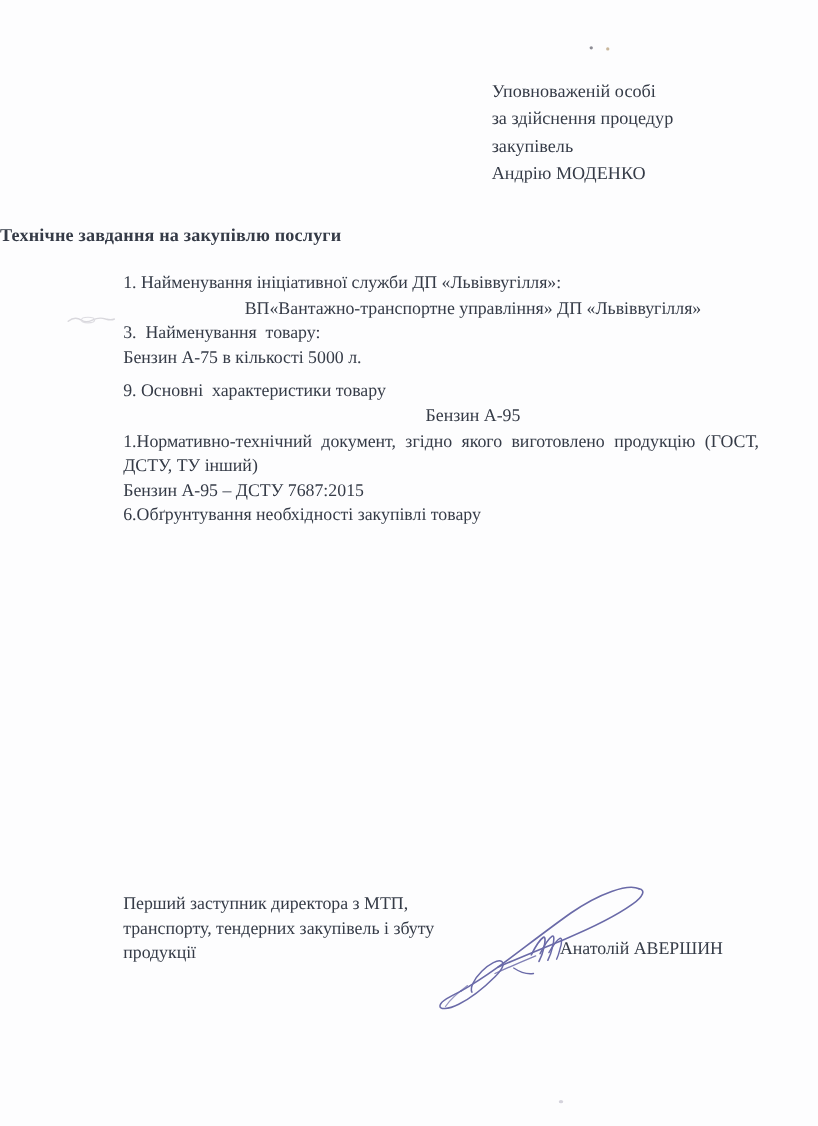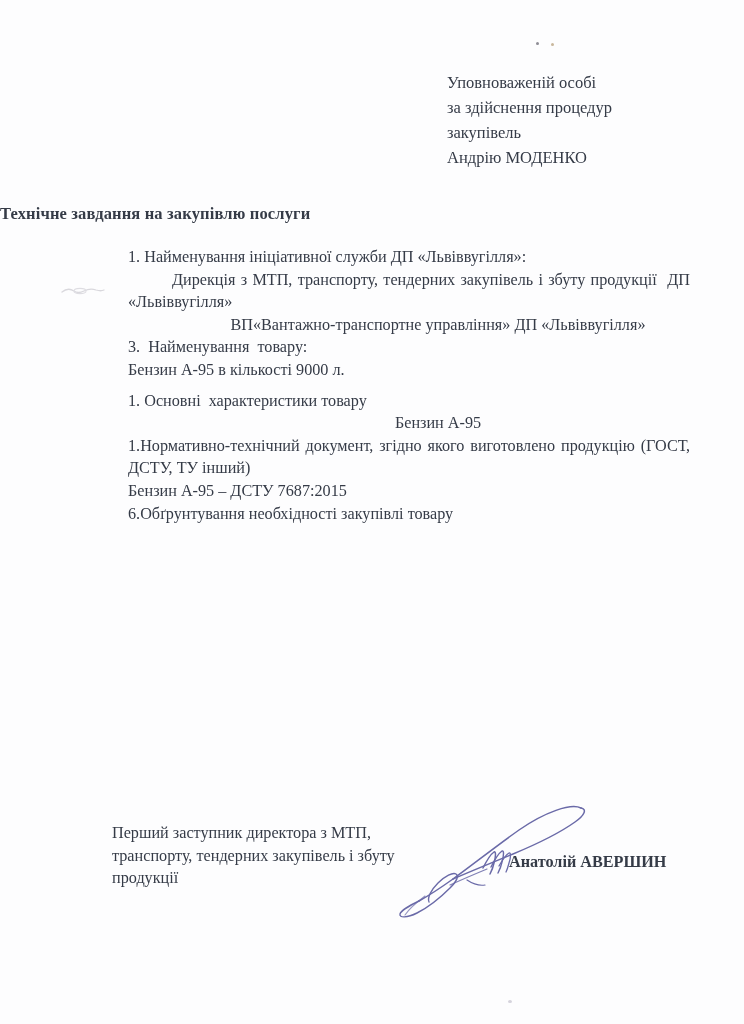--- a/index.html
+++ b/index.html
@@ -82,50 +82,49 @@
   
   .body-block {
     position: absolute;
     left: 112px;
     top: 246px;
     width: 578px;
     font-size: 16.2px;
     line-height: 22.6px;
   }
 
-  .ln { white-space: pre-wrap; margin-left: 16px; }
+  .ln { white-space: pre-wrap; }
   .ln.justify {
     text-align: justify;
     text-align-last: left;
   }
   .ln.indent  { text-indent: 44px; }
   .ln.indent2 { text-indent: 58px; text-align: center; }
   .gap-sm { height: 8px; }
 
   
   .sig-block {
     position: absolute;
     left: 112px;
     top: 806px;
     width: 580px;
     font-size: 16.2px;
     line-height: 22.5px;
   }
   .sig-role {
     position: absolute;
     left: 0;
-    top: 16px;
+    top: 4px;
     width: 300px;
   }
   .sig-name {
     position: absolute;
     left: 397px;
     top: 45px;
     white-space: nowrap;
-    font-weight: bold;
   }
   .sig-ink {
     position: absolute;
     left: 283px;
     top: -6px;
     width: 210px;
     height: 130px;
     pointer-events: none;
   }
 </style>
@@ -146,26 +145,25 @@
     <div>Уповноваженій особі</div>
     <div>за здійснення процедур</div>
     <div>закупівель</div>
     <div>Андрію МОДЕНКО</div>
   </div>
 
   <div class="doc-title">Технічне завдання на закупівлю послуги</div>
 
   <div class="body-block">
     <div class="ln">1. Найменування ініціативної служби ДП «Львіввугілля»:</div>
-    <div class="ln justify indent">Дирекція з МТП, транспорту, тендерних закупівель і збуту продукції  ДП «Львіввугілля»</div>
     <div class="ln indent2">ВП«Вантажно-транспортне управління» ДП «Львіввугілля»</div>
     <div class="ln">3.  Найменування  товару:</div>
-    <div class="ln">Бензин А-95 в кількості 9000 л.</div>
+    <div class="ln">Бензин А-75 в кількості 5000 л.</div>
     <div class="gap-sm"></div>
-    <div class="ln">1. Основні  характеристики товару</div>
+    <div class="ln">9. Основні  характеристики товару</div>
     <div class="ln indent2">Бензин А-95</div>
     <div class="ln justify">1.Нормативно-технічний документ, згідно якого виготовлено продукцію (ГОСТ, ДСТУ, ТУ інший)</div>
     <div class="ln">Бензин А-95 – ДСТУ 7687:2015</div>
     <div class="ln">6.Обґрунтування необхідності закупівлі товару</div>
   </div>
 
   <div class="sig-block">
     <div class="sig-role">Перший заступник директора з МТП, транспорту, тендерних закупівель і збуту продукції</div>
 
     <svg class="sig-ink" viewBox="0 0 210 130">

